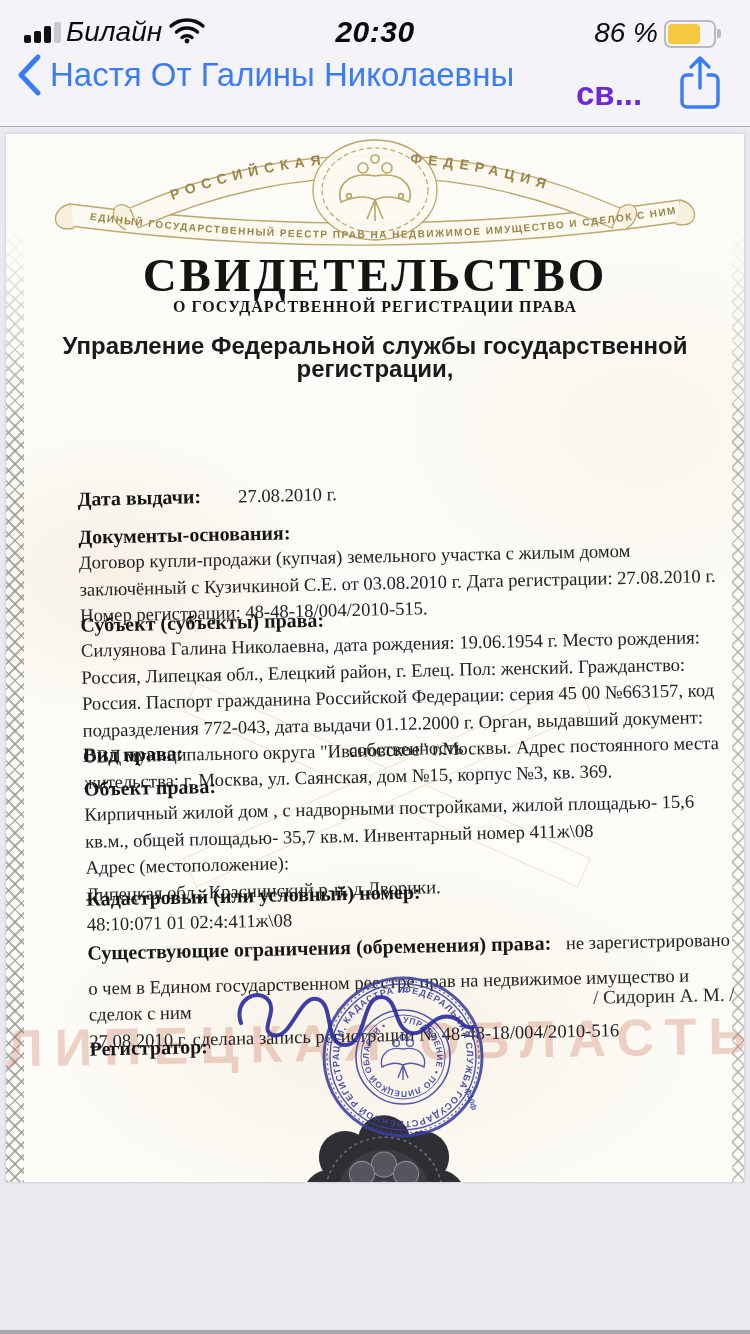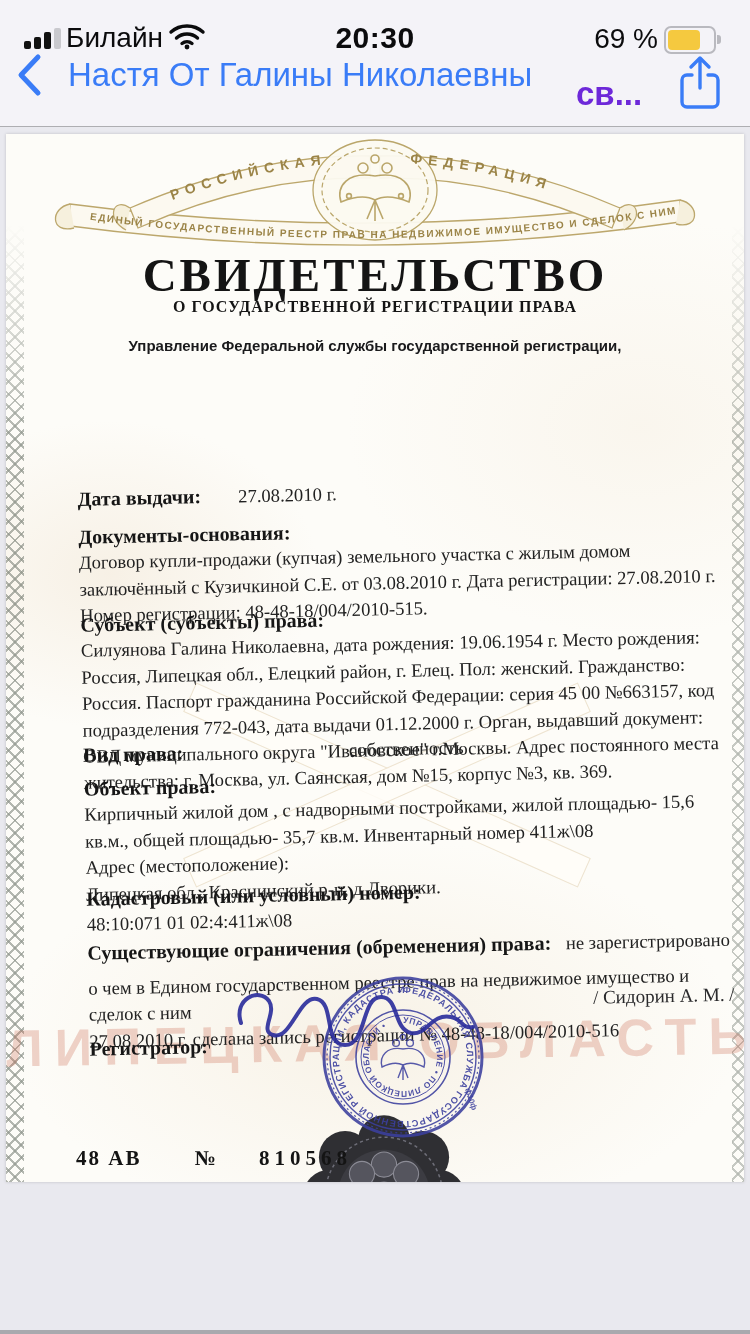--- a/index.html
+++ b/index.html
@@ -1,34 +1,34 @@
 <!DOCTYPE html>
 <html><head>
 <meta charset="utf-8">
 <style>
   html,body{margin:0;padding:0;background:#d8d8dd;}
   .screen{position:relative;width:750px;height:1334px;background:#ECECF1;overflow:hidden;
           font-family:"Liberation Sans","DejaVu Sans",sans-serif;}
   
   .chrome{position:absolute;top:0;left:0;width:750px;height:126px;background:#F4F3F8;
           border-bottom:1px solid #AEAEB2;z-index:10;}
-  .statusbar{position:absolute;top:14px;left:0;width:100%;height:44px;}
+  .statusbar{position:absolute;top:8px;left:0;width:100%;height:44px;font-style:italic;}
   .sig{position:absolute;left:24px;top:14px;display:flex;align-items:flex-end;gap:3px;height:21px;}
   .sig i{display:block;width:7px;border-radius:2px;background:#111;}
   .sig i:nth-child(1){height:8px}.sig i:nth-child(2){height:12px}.sig i:nth-child(3){height:17px}
   .sig i:nth-child(4){height:21px;background:#C9C9CE;}
   .carrier{position:absolute;left:66px;top:8px;font-size:28px;color:#0b0b0d;}
   .wifi{position:absolute;left:168px;top:9px;}
   .clock{position:absolute;left:0;right:0;top:7px;text-align:center;font-size:30px;font-weight:700;color:#0b0b0d;letter-spacing:.5px;}
   .battpct{position:absolute;right:92px;top:9px;font-size:28px;color:#0b0b0d;}
   .batt{position:absolute;right:34px;top:12px;width:48px;height:24px;border:2px solid #B9B9BF;border-radius:7px;}
   .batt .fill{position:absolute;left:2px;top:2px;bottom:2px;width:66%;background:#F5C93F;border-radius:4px;}
   .batt .nub{position:absolute;right:-7px;top:7px;width:4px;height:9px;background:#B9B9BF;border-radius:0 3px 3px 0;}
   .navbar{position:absolute;top:44px;left:0;width:100%;height:82px;}
-  .backbtn{position:absolute;left:14px;top:8px;display:flex;align-items:center;gap:26px;color:#3A7CF7;}
+  .backbtn{position:absolute;left:14px;top:8px;display:flex;align-items:center;gap:8px;color:#3A7CF7;}
   .backlabel{font-size:33px;color:#3A7CF7;white-space:nowrap;}
   .doctitle{position:absolute;left:576px;top:31px;font-size:33px;font-weight:700;color:#6d28d9;}
   .sharebtn{position:absolute;right:26px;top:10px;width:48px;height:58px;}
   
   .content{position:absolute;top:127px;left:0;width:750px;height:1207px;background:#E9E9EF;}
   .paper{position:absolute;left:6px;top:7px;width:738px;height:1048px;overflow:hidden;
          background:
            radial-gradient(ellipse 300px 220px at 14% 42%, rgba(233,214,186,.30), transparent 70%),
            radial-gradient(ellipse 420px 300px at 86% 28%, rgba(238,224,200,.22), transparent 70%),
            radial-gradient(ellipse 520px 280px at 50% 86%, rgba(235,219,190,.30), transparent 70%),
@@ -47,21 +47,21 @@
   .ghostx i{position:absolute;left:15px;top:95px;width:430px;height:30px;display:block;
             background:rgba(255,253,248,.85);border:1px solid rgba(214,196,158,.45);}
   .ghostx i:nth-child(1){transform:rotate(24deg);}
   .ghostx i:nth-child(2){transform:rotate(-24deg);}
   .banner{position:absolute;left:44px;top:4px;width:650px;height:115px;z-index:2;}
   .cert-title{position:absolute;left:0;width:100%;top:114px;text-align:center;z-index:2;
       font-size:47px;font-weight:700;letter-spacing:3px;color:#141414;}
   .cert-subtitle{position:absolute;left:0;width:100%;top:164px;text-align:center;z-index:2;
       font-size:16px;font-weight:700;letter-spacing:1px;color:#141414;}
   .authority{position:absolute;left:0;width:100%;top:200px;text-align:center;z-index:2;
-      font-family:"Liberation Sans","DejaVu Sans",sans-serif;font-size:15px;font-weight:700;
+      font-family:"Liberation Sans","DejaVu Sans",sans-serif;font-size:24px;font-weight:700;
       line-height:23px;color:#1a1a1c;}
   .docbody{position:absolute;left:70px;top:350px;width:664px;height:620px;z-index:3;
       transform:rotate(-1.25deg);transform-origin:0 50%;font-size:18.6px;line-height:26.4px;}
   .docbody .row{position:absolute;left:8px;right:0;}
   .b{font-weight:700;font-size:20px;color:#161616;}
   .val-inline{margin-left:10px;}
   .lbl-issue{display:inline-block;width:156px;}
   .lbl-kind{display:inline-block;width:261px;}
   .sidorin{position:absolute;right:10px;top:512px;font-size:19px;color:#2a2a2c;}
   .watermark{position:absolute;left:-14px;top:878px;width:780px;z-index:2;text-align:center;
@@ -89,21 +89,21 @@
           <i></i>
         </div>
       <div class="carrier">Билайн</div>
       <svg class="wifi" width="38" height="27" viewBox="0 0 38 27">
         <path d="M3 9 C12 1 26 1 35 9" fill="none" stroke="#0b0b0d" stroke-width="3.4" stroke-linecap="round"></path>
         <path d="M8.5 15 C14.5 9.6 23.5 9.6 29.5 15" fill="none" stroke="#0b0b0d" stroke-width="3.4" stroke-linecap="round"></path>
         <path d="M14 20.5 C17 18 21 18 24 20.5" fill="none" stroke="#0b0b0d" stroke-width="3.4" stroke-linecap="round"></path>
         <circle cx="19" cy="24" r="2.4" fill="#0b0b0d"></circle>
       </svg>
       <div class="clock">20:30</div>
-      <div class="battpct">69 %</div>
+      <div class="battpct">86 %</div>
       <div class="batt">
           <span class="fill"></span>
           <span class="nub"></span>
         </div>
     </div>
     <div class="navbar">
       <div class="backbtn">
         <svg width="28" height="46" viewBox="0 0 28 46">
           <path d="M24 5 L7 23 L24 41" fill="none" stroke="#3A7CF7" stroke-width="5" stroke-linecap="round" stroke-linejoin="round"></path>
         </svg>
@@ -271,23 +271,18 @@
           <circle cx="50" cy="80" r="12"></circle>
             <circle cx="110" cy="80" r="12"></circle>
           <circle cx="59" cy="59" r="12"></circle>
             <circle cx="101" cy="59" r="12"></circle>
           <circle cx="59" cy="101" r="12"></circle>
             <circle cx="101" cy="101" r="12"></circle>
         </g>
         <circle cx="80" cy="80" r="13" fill="#1D1D21" stroke="#84848E" stroke-width="1.6"></circle>
       </svg>
 
-      <div class="serial">
-        <span>48 АВ</span>
-        <span class="no">№</span>
-        <span class="num">810568</span>
-      </div>
 
     </div>
   </div>
 
   <div class="bottomline"></div>
 </div>
 
 </body></html>

